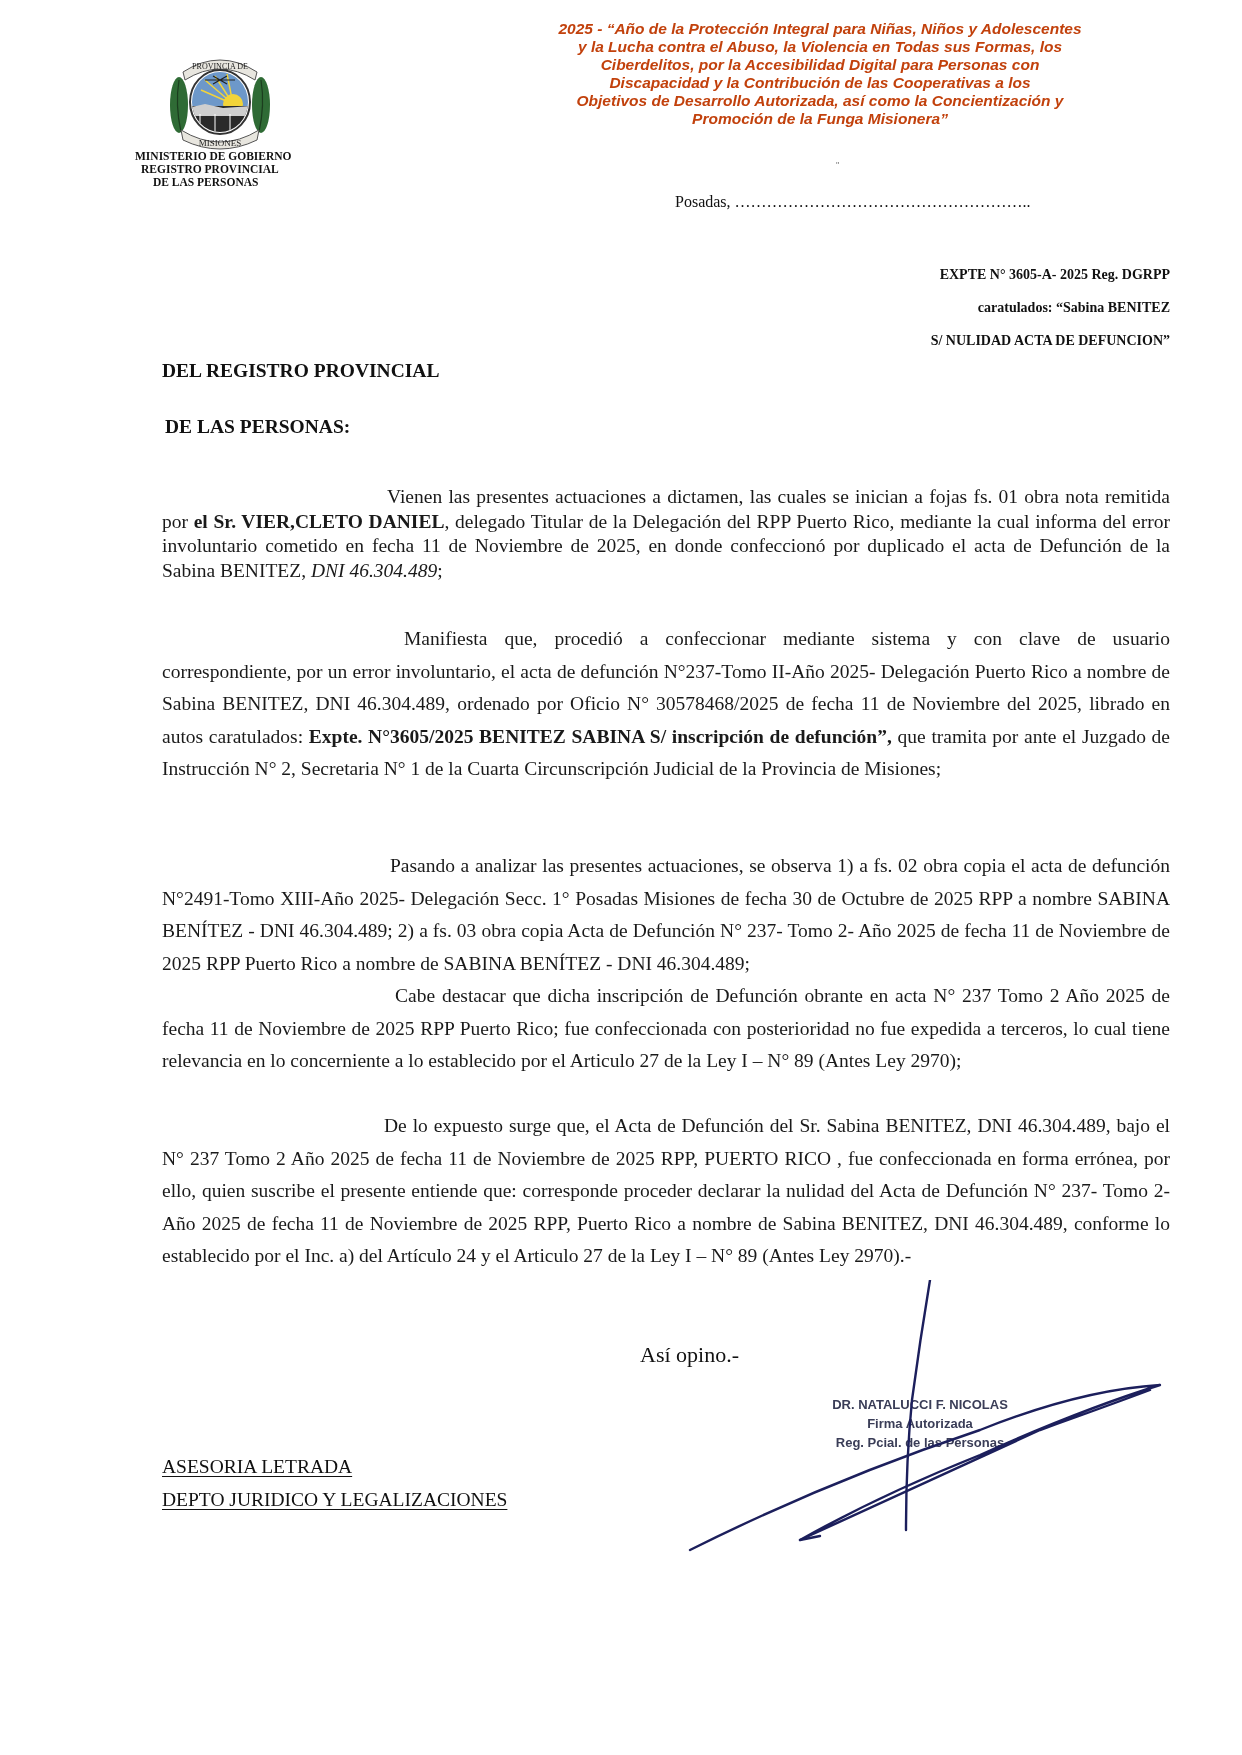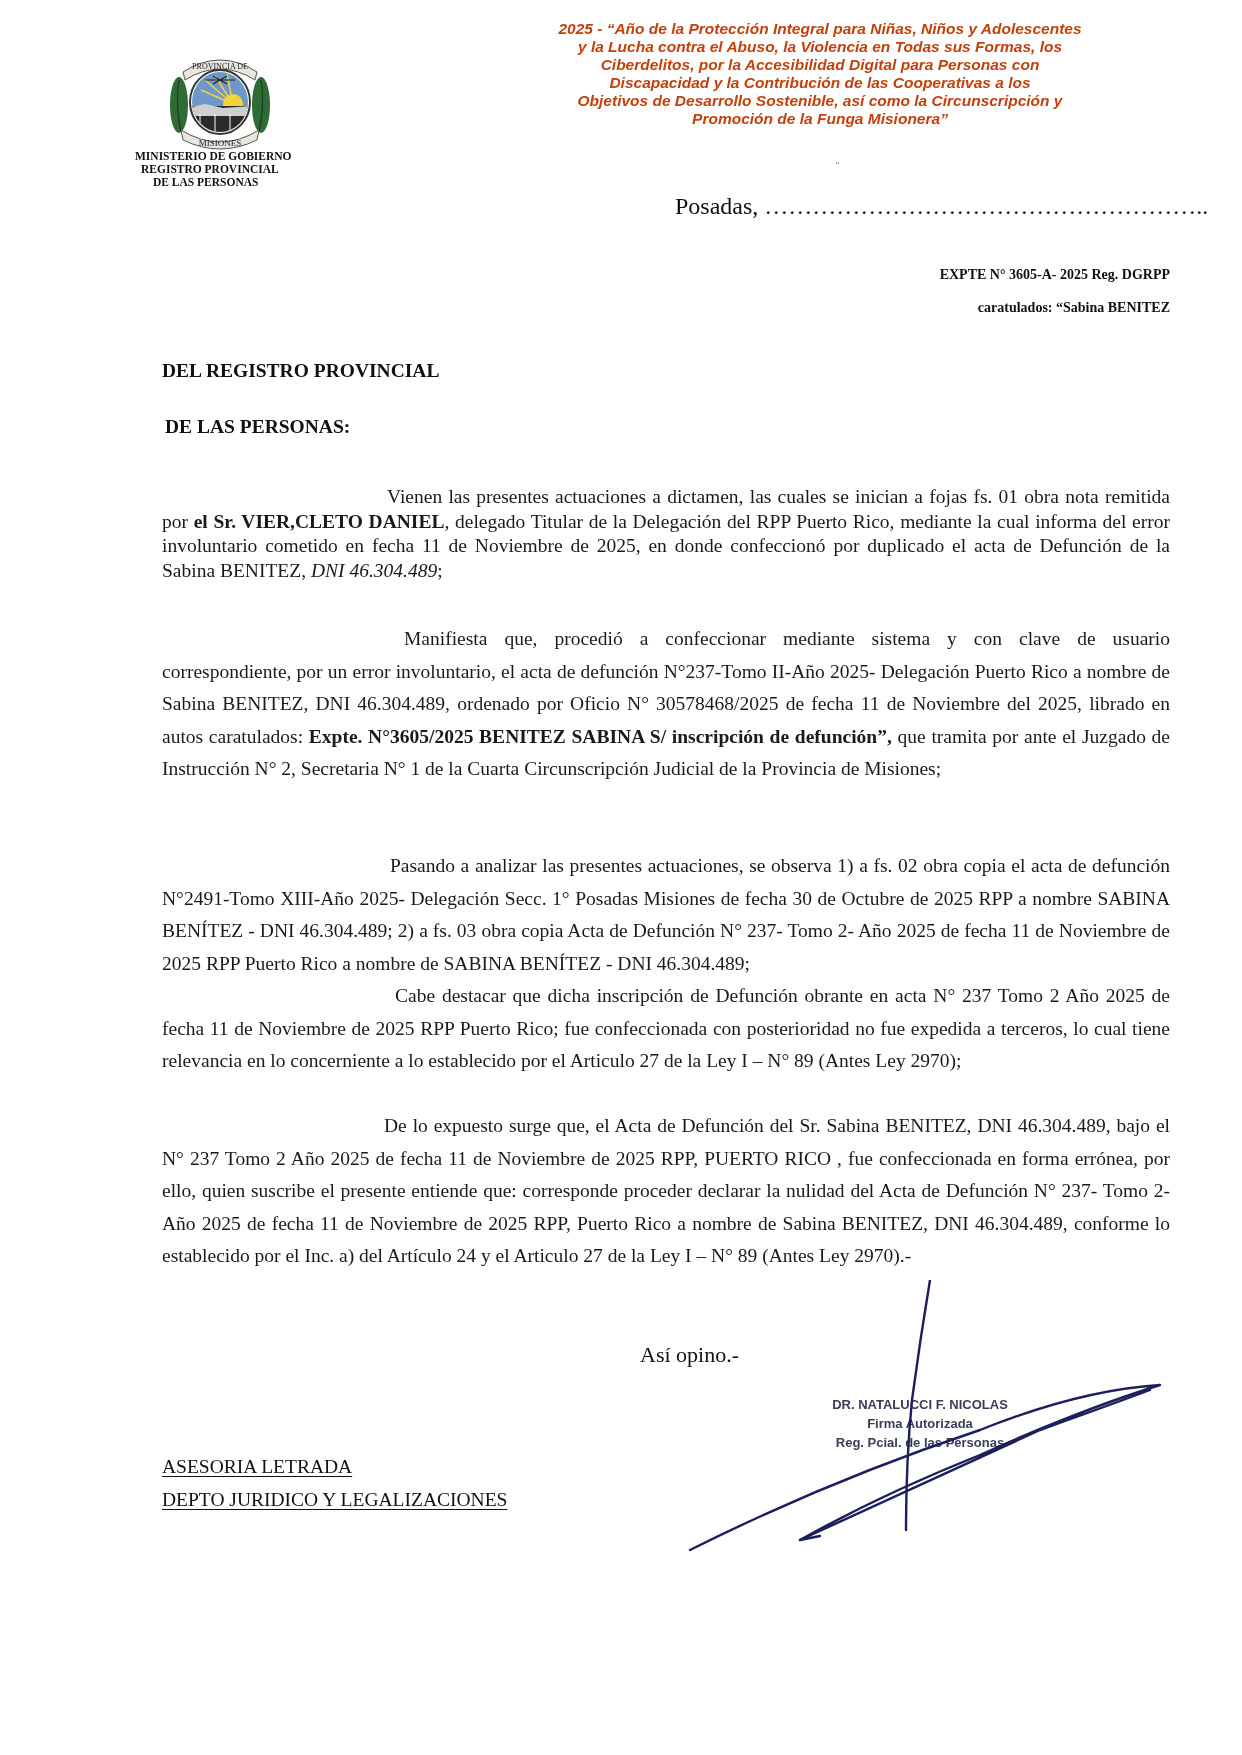--- a/index.html
+++ b/index.html
@@ -7,21 +7,21 @@
   .abs { position: absolute; }
 
   
   .motto { left: 480px; top: 20px; width: 680px; text-align: center; font-family: Liberation Sans, sans-serif; font-style: italic; font-weight: bold; font-size: 15.5px; line-height: 18px; color: #c2410c; }
   .crest { left: 165px; top: 50px; width: 110px; height: 100px; }
   .ministry { left: 135px; top: 150px; font-family: "Liberation Serif", serif; font-weight: bold; font-size: 11.5px; line-height: 13px; color: #111; }
   .ministry div:nth-child(2) { padding-left: 6px; }
   .ministry div:nth-child(3) { padding-left: 18px; }
   .mark { left: 836px; top: 160px; font-size: 9px; color: #777; font-family: "Liberation Sans", sans-serif; }
 
-  .posadas { left: 675px; top: 193px; font-family: "Liberation Serif", serif; font-size: 24px; }
+  .posadas { left: 675px; top: 193px; font-family: "Liberation Serif", serif; font-size: 16px; }
 
   .expte { right: 72px; top: 258px; text-align: right; font-family: "Liberation Serif", serif; font-weight: bold; font-size: 14px; line-height: 33px; }
 
   .addressee { left: 162px; top: 355px; font-family: "Liberation Serif", serif; font-weight: bold; font-size: 19.5px; line-height: 32px; }
   .addressee div:nth-child(n+2) { padding-left: 3px; margin-top: 24px; }
 
   .para { left: 162px; width: 1008px; text-align: justify; font-family: "Liberation Serif", serif; font-size: 19.5px; color: #1a1a1a; }
   .para p { margin: 0; }
   .p1 { top: 485px; line-height: 24.5px; }
   .p2 { top: 623px; line-height: 32.5px; }
@@ -45,21 +45,21 @@
   .dept div { text-decoration: underline; text-underline-offset: 3px; }
 </style>
 </head>
 <body>
 
 <div class="abs motto">
   <div>2025 - “Año de la Protección Integral para Niñas, Niños y Adolescentes</div>
   <div>y la Lucha contra el Abuso, la Violencia en Todas sus Formas, los</div>
   <div>Ciberdelitos, por la Accesibilidad Digital para Personas con</div>
   <div>Discapacidad y la Contribución de las Cooperativas a los</div>
-  <div>Objetivos de Desarrollo Sostenible, así como la Circunscripción y</div>
+  <div>Objetivos de Desarrollo Autorizada, así como la Concientización y</div>
   <div>Promoción de la Funga Misionera”</div>
 </div>
 
 <svg class="abs crest" viewBox="0 0 110 100">
 
   <ellipse cx="14" cy="55" rx="9" ry="28" fill="#2f6b35"></ellipse>
   <ellipse cx="96" cy="55" rx="9" ry="28" fill="#2f6b35"></ellipse>
   <path d="M14 30 Q10 55 16 82" stroke="#1b3d1e" stroke-width="1.2" fill="none"></path>
   <path d="M96 30 Q100 55 94 82" stroke="#1b3d1e" stroke-width="1.2" fill="none"></path>
 
@@ -99,20 +99,21 @@
   <div>DE LAS PERSONAS</div>
 </div>
 
 <div class="abs mark">"</div>
 
 <div class="abs posadas">Posadas, ………………………………………………..</div>
 
 <div class="abs expte">
   <div>EXPTE N° 3605-A- 2025 Reg. DGRPP</div>
   <div>caratulados: “Sabina BENITEZ</div>
+  <div>S/ NULIDAD ACTA DE DEFUNCION”</div>
 </div>
 
 <div class="abs addressee">
   <div>DEL REGISTRO PROVINCIAL</div>
   <div>DE LAS PERSONAS:</div>
 </div>
 
 <div class="abs para p1">
   <p class="indent1"><span>Vienen las presentes actuaciones a dictamen, las cuales se inician a fojas fs. 01 obra nota remitida por </span><b>el Sr. VIER,CLETO DANIEL</b><span>, delegado Titular de la  Delegación del RPP Puerto Rico, mediante la cual informa del error involuntario cometido en fecha 11 de Noviembre de 2025, en donde confeccionó por duplicado el acta de Defunción de la Sabina BENITEZ, </span><i>DNI 46.304.489</i><span>;</span></p>
 </div>

